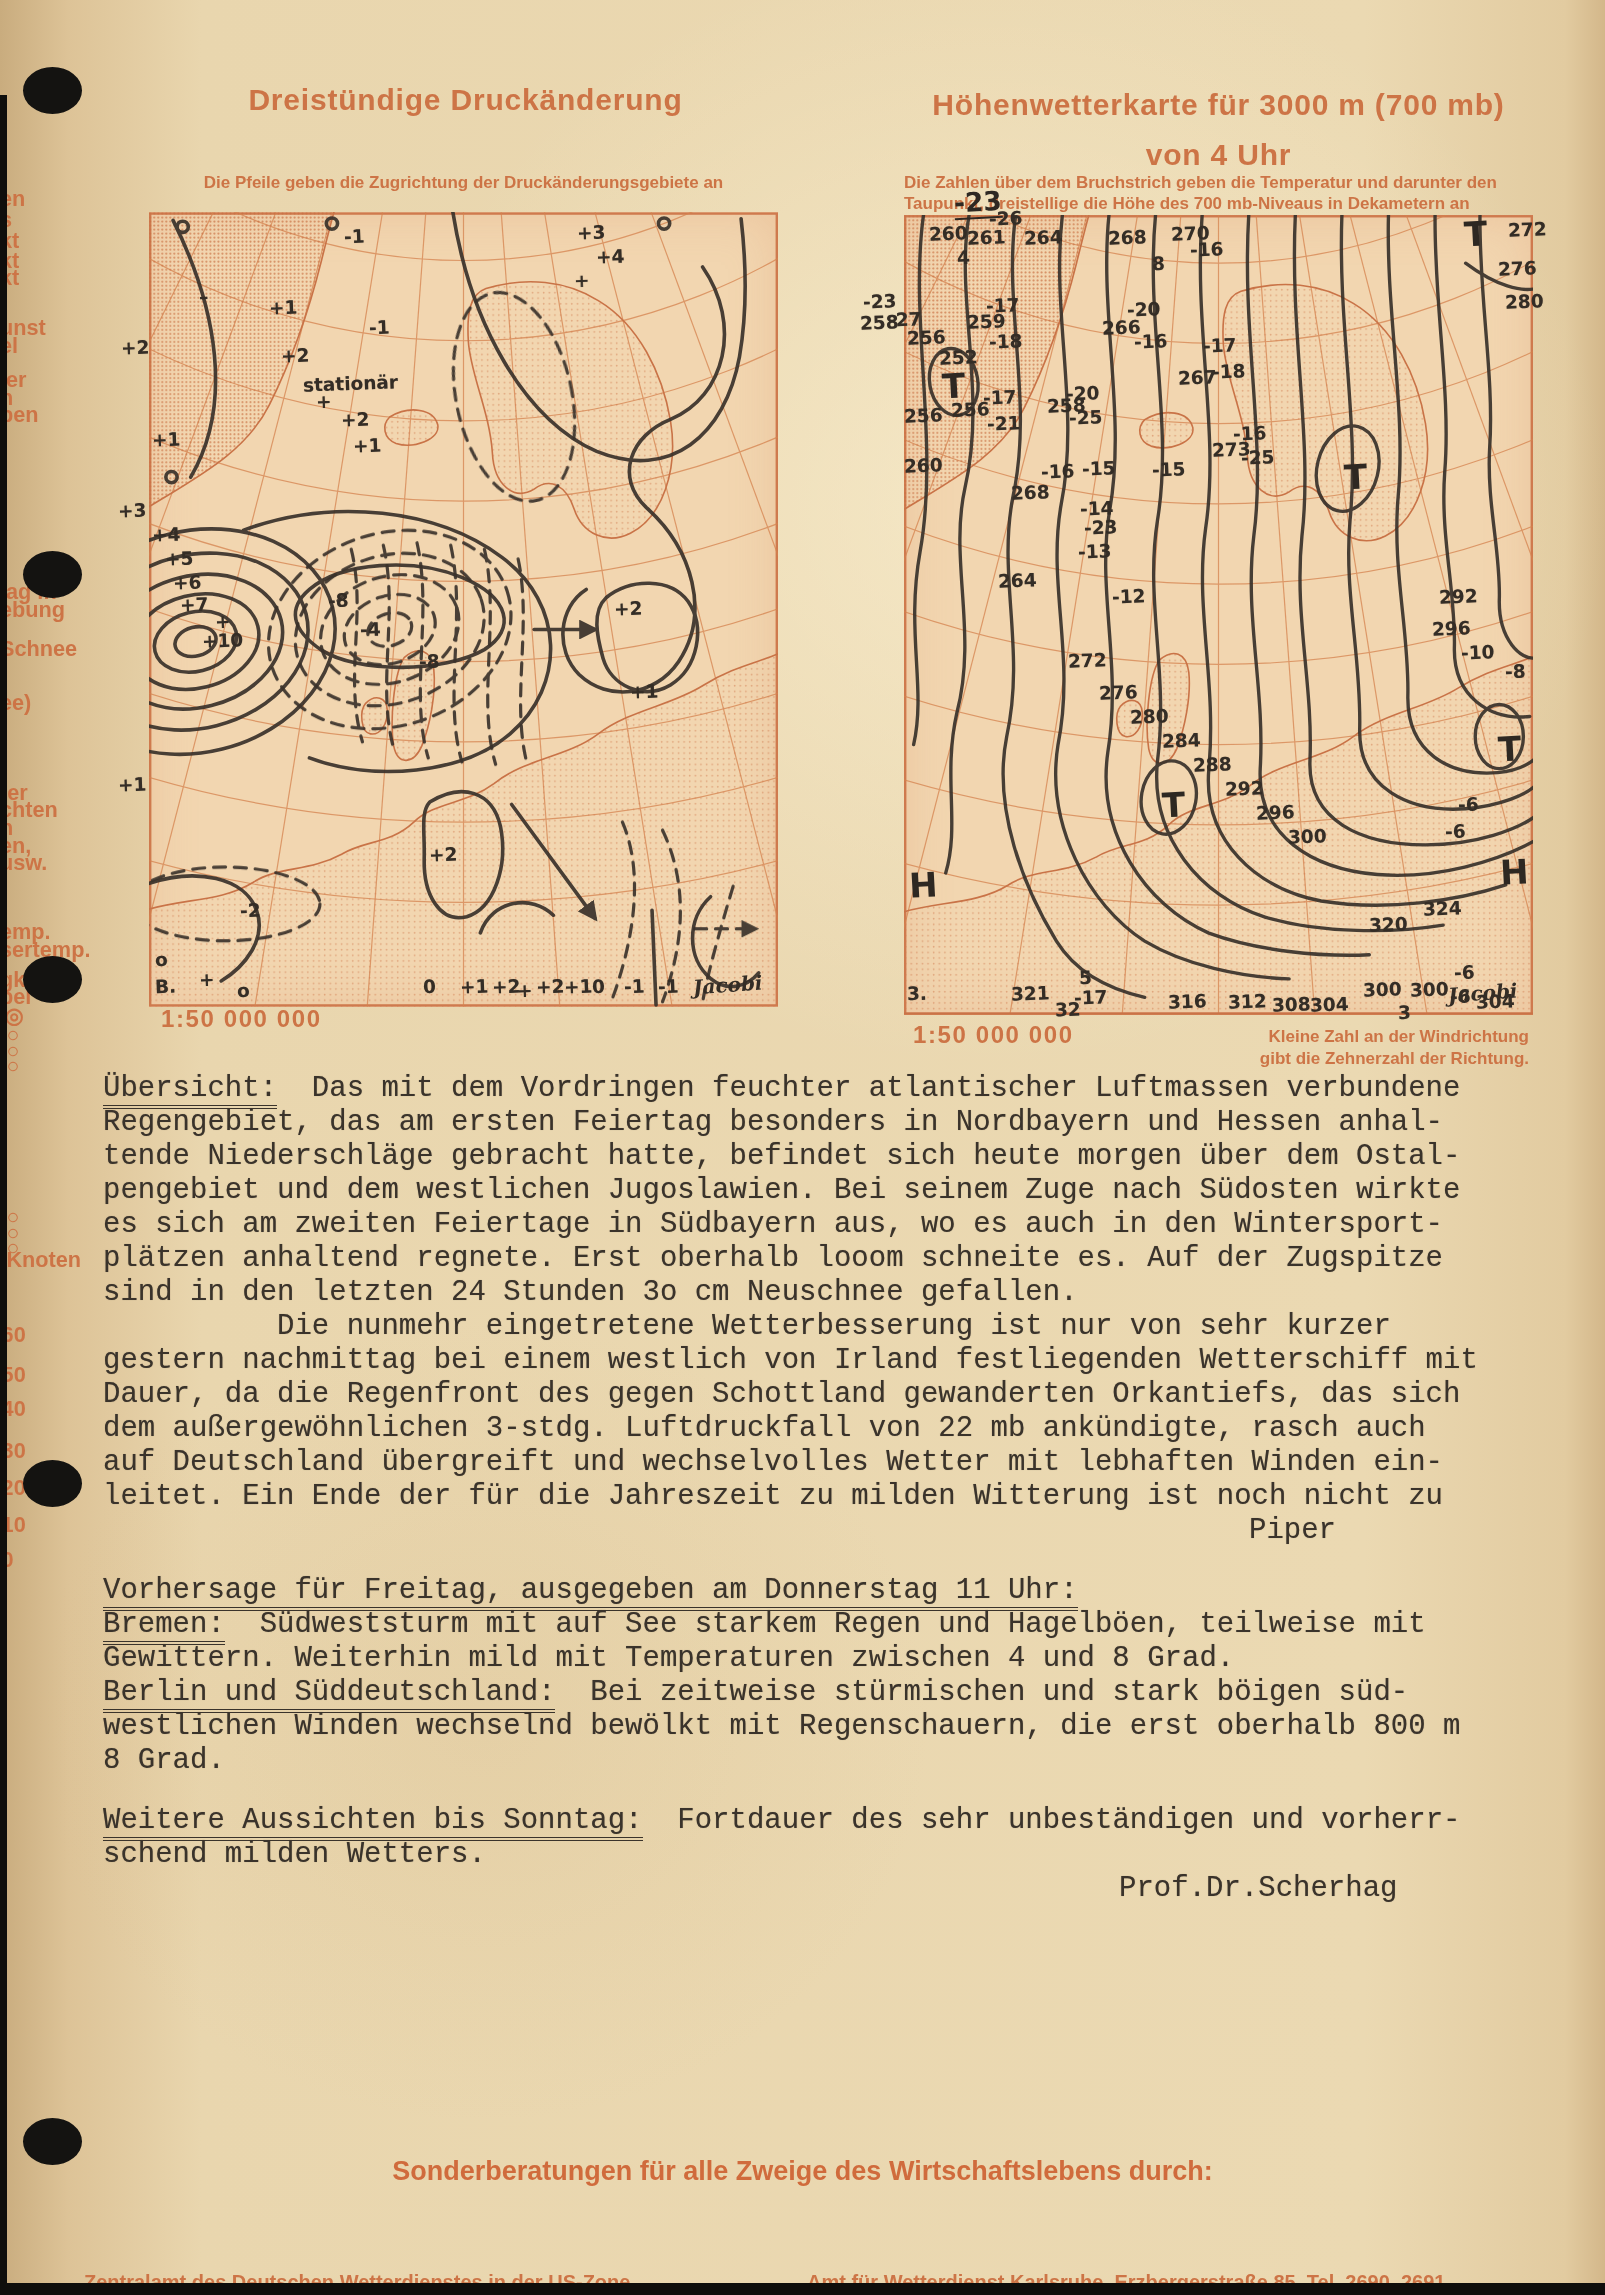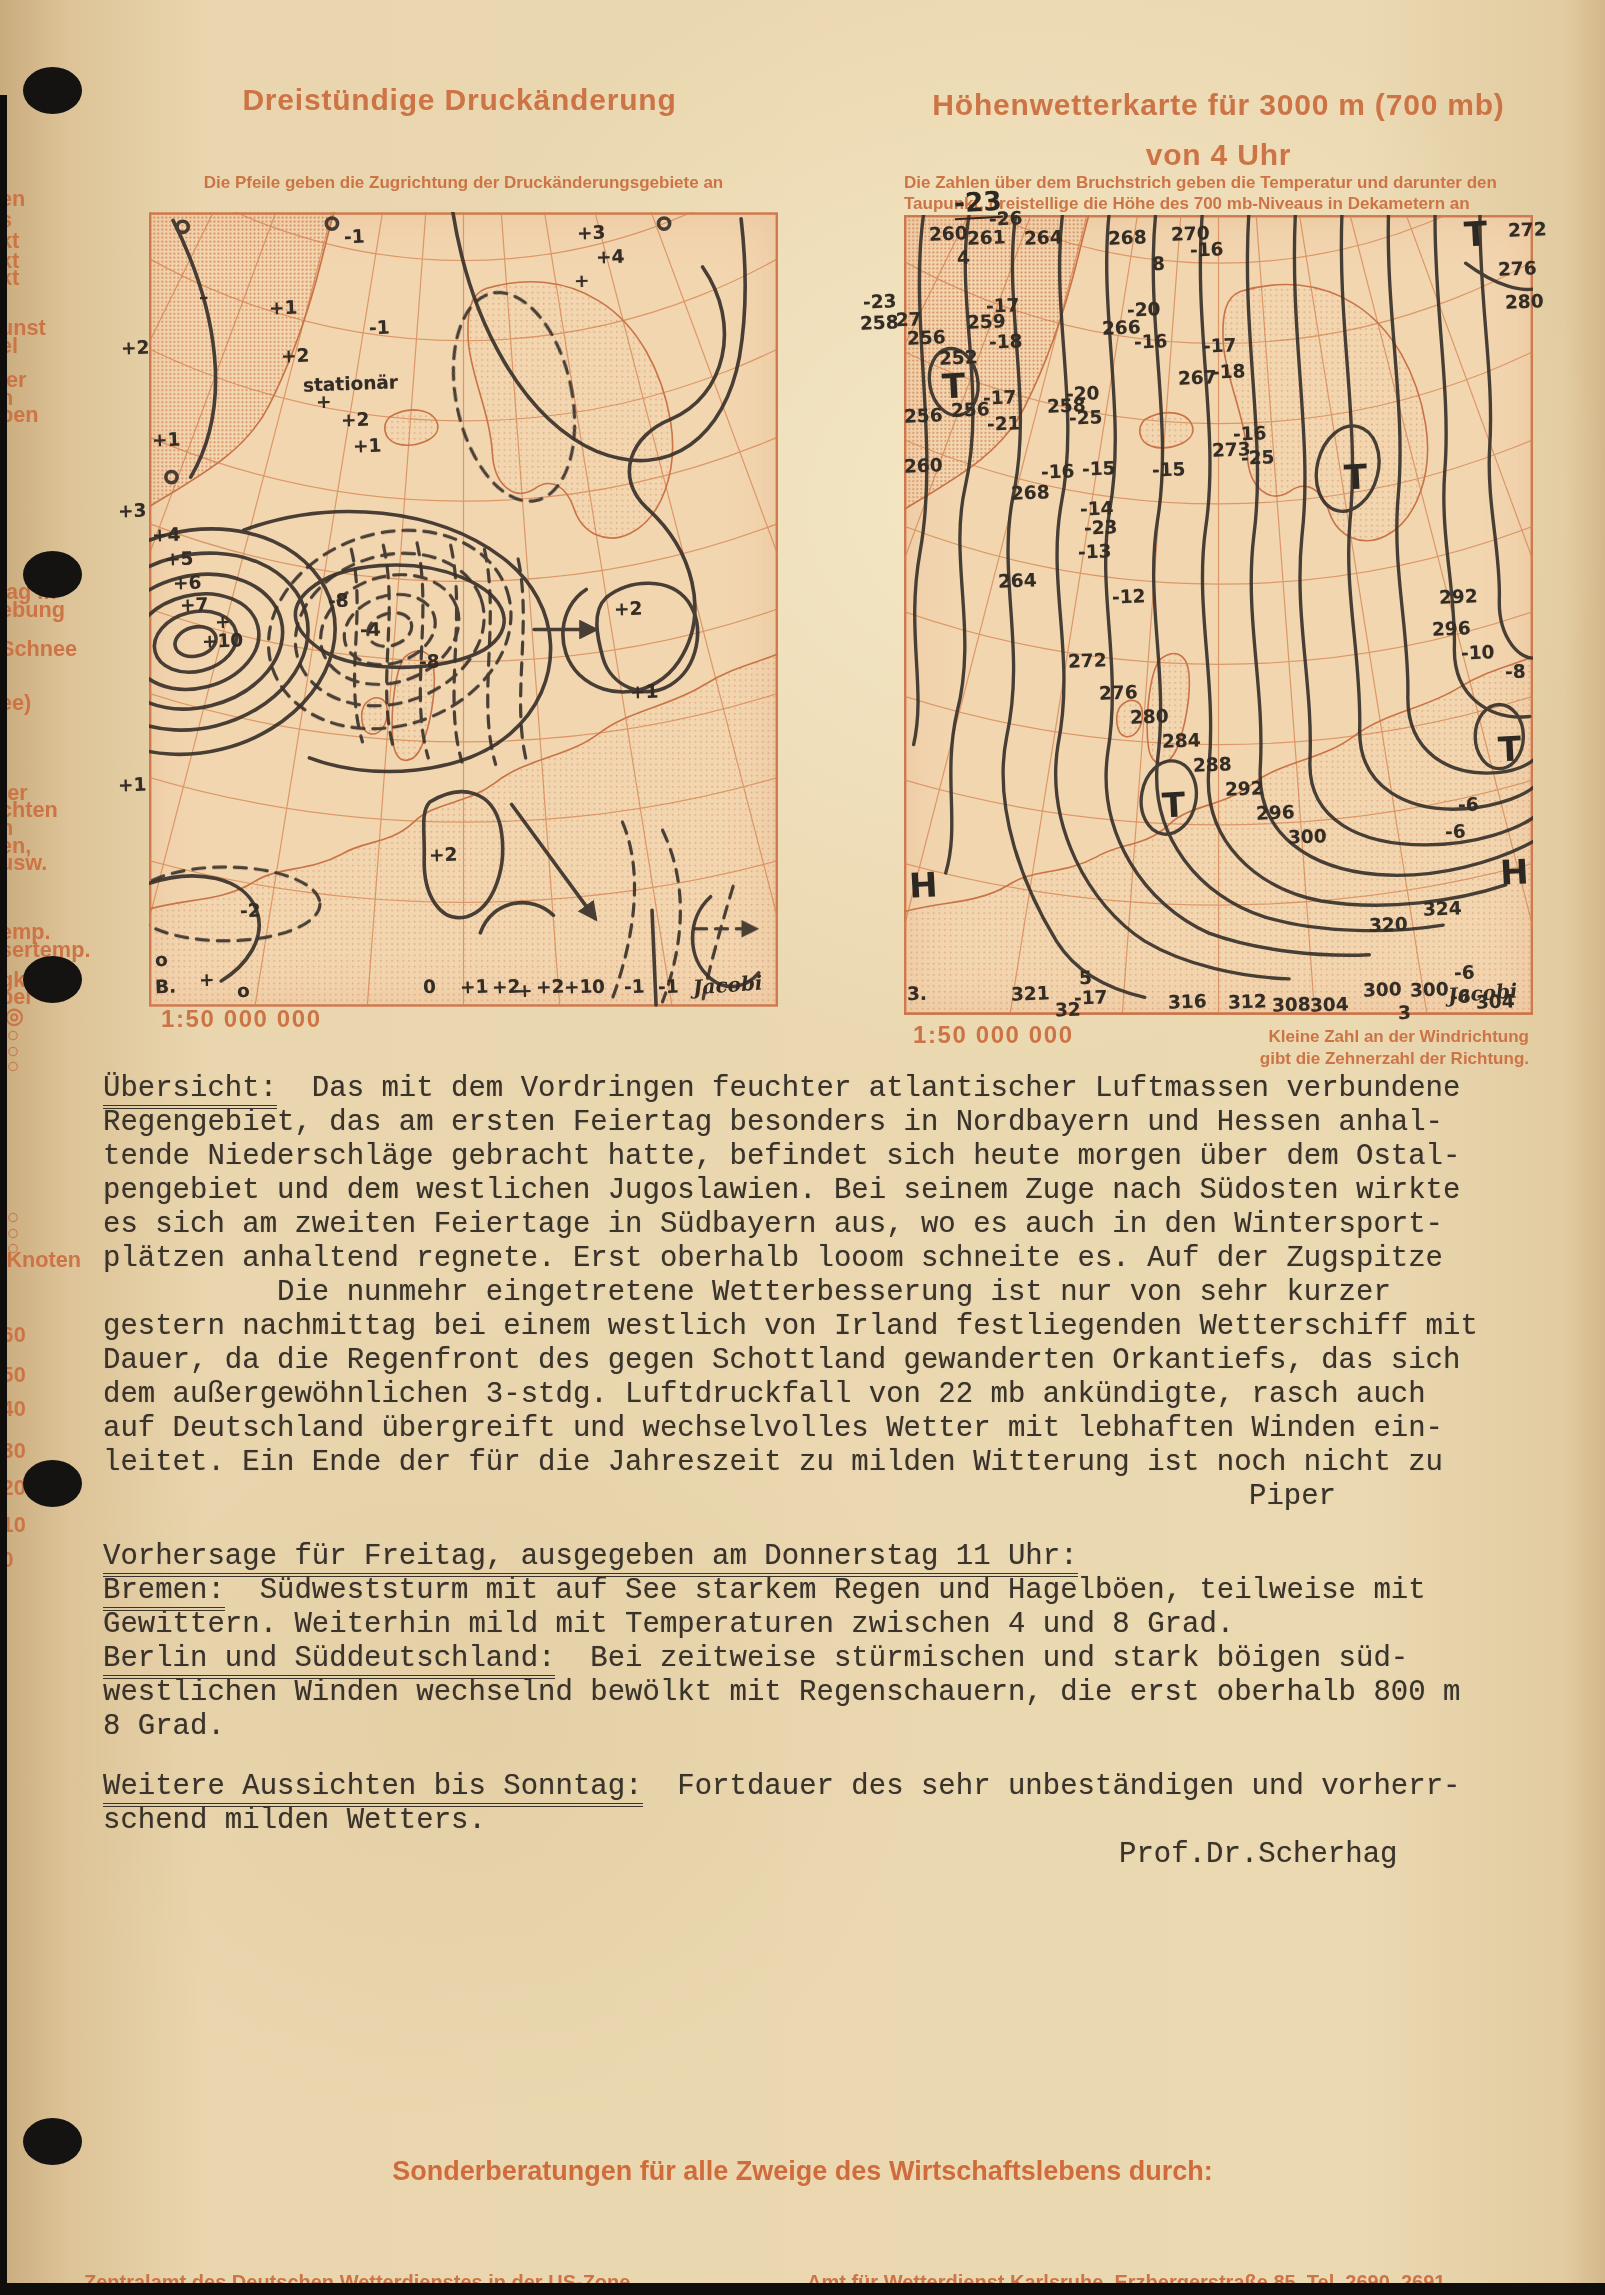--- a/index.html
+++ b/index.html
@@ -92,21 +92,21 @@
       <div class="frag" style="left: 6.4px; top: 1249px;">Knoten</div>
       <div class="frag" style="left: 1.6px; top: 1324px;">60</div>
       <div class="frag" style="left: 1.6px; top: 1364px;">50</div>
       <div class="frag" style="left: 1.6px; top: 1398px;">40</div>
       <div class="frag" style="left: 1.6px; top: 1440px;">30</div>
       <div class="frag" style="left: 1.6px; top: 1477px;">20</div>
       <div class="frag" style="left: 1.6px; top: 1514px;">10</div>
       <div class="frag" style="left: 1.6px; top: 1549px;">0</div>
     </div>
 
-  <div class="mtitle" style="left:145px;top:83px;width:629px">Dreistündige Druckänderung</div>
+  <div class="mtitle" style="left:151px;top:83px;width:629px">Dreistündige Druckänderung</div>
   <div class="msub center" style="left:149px;top:172px;width:629px">Die Pfeile geben die Zugrichtung der Druckänderungsgebiete an</div>
 
   <div class="mtitle" style="left:904px;top:88px;width:629px">Höhenwetterkarte für 3000 m (700 mb)</div>
   <div class="mtitle" style="left:904px;top:138px;width:629px">von 4 Uhr</div>
   <div class="msub" style="left:904px;top:172px;width:658px">
     <div>Die Zahlen über dem Bruchstrich geben die Temperatur und darunter den</div>
     <div>Taupunkt, dreistellige die Höhe des 700 mb-Niveaus in Dekametern an</div>
   </div>
   <div class="handnote">-23</div>
 
@@ -412,20 +412,21 @@
 
   <section class="typed">
     <div class="tline"><span class="uu">Übersicht:</span><span>  Das mit dem Vordringen feuchter atlantischer Luftmassen verbundene</span></div>
     <div>
 
     <div class="tline">Regengebiet, das am ersten Feiertag besonders in Nordbayern und Hessen anhal-</div>
         <div class="tline">tende Niederschläge gebracht hatte, befindet sich heute morgen über dem Ostal-</div>
         <div class="tline">pengebiet und dem westlichen Jugoslawien. Bei seinem Zuge nach Südosten wirkte</div>
         <div class="tline">es sich am zweiten Feiertage in Südbayern aus, wo es auch in den Wintersport-</div>
         <div class="tline">plätzen anhaltend regnete. Erst oberhalb looom schneite es. Auf der Zugspitze</div>
+        <div class="tline">sind in den letzten 24 Stunden 3o cm Neuschnee gefallen.</div>
       </div>
     <div>
 
     <div class="tline">          Die nunmehr eingetretene Wetterbesserung ist nur von sehr kurzer</div>
         <div class="tline">gestern nachmittag bei einem westlich von Irland festliegenden Wetterschiff mit</div>
         <div class="tline">Dauer, da die Regenfront des gegen Schottland gewanderten Orkantiefs, das sich</div>
         <div class="tline">dem außergewöhnlichen 3-stdg. Luftdruckfall von 22 mb ankündigte, rasch auch</div>
         <div class="tline">auf Deutschland übergreift und wechselvolles Wetter mit lebhaften Winden ein-</div>
         <div class="tline">leitet. Ein Ende der für die Jahreszeit zu milden Witterung ist noch nicht zu</div>
       </div>

